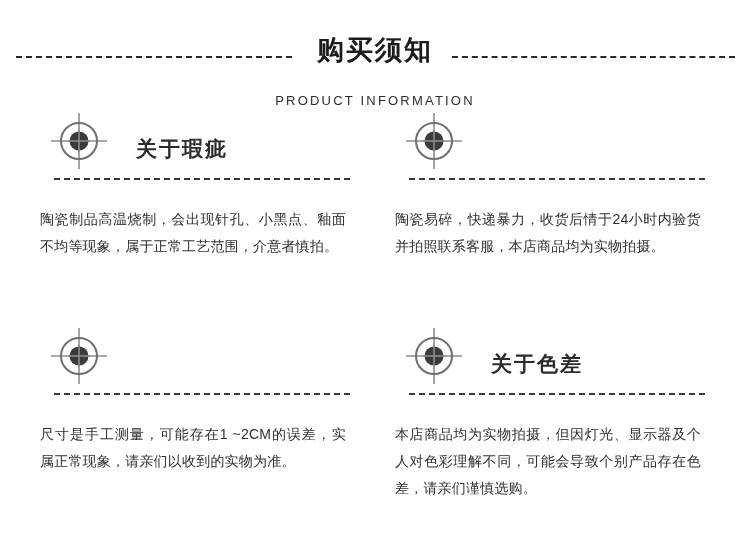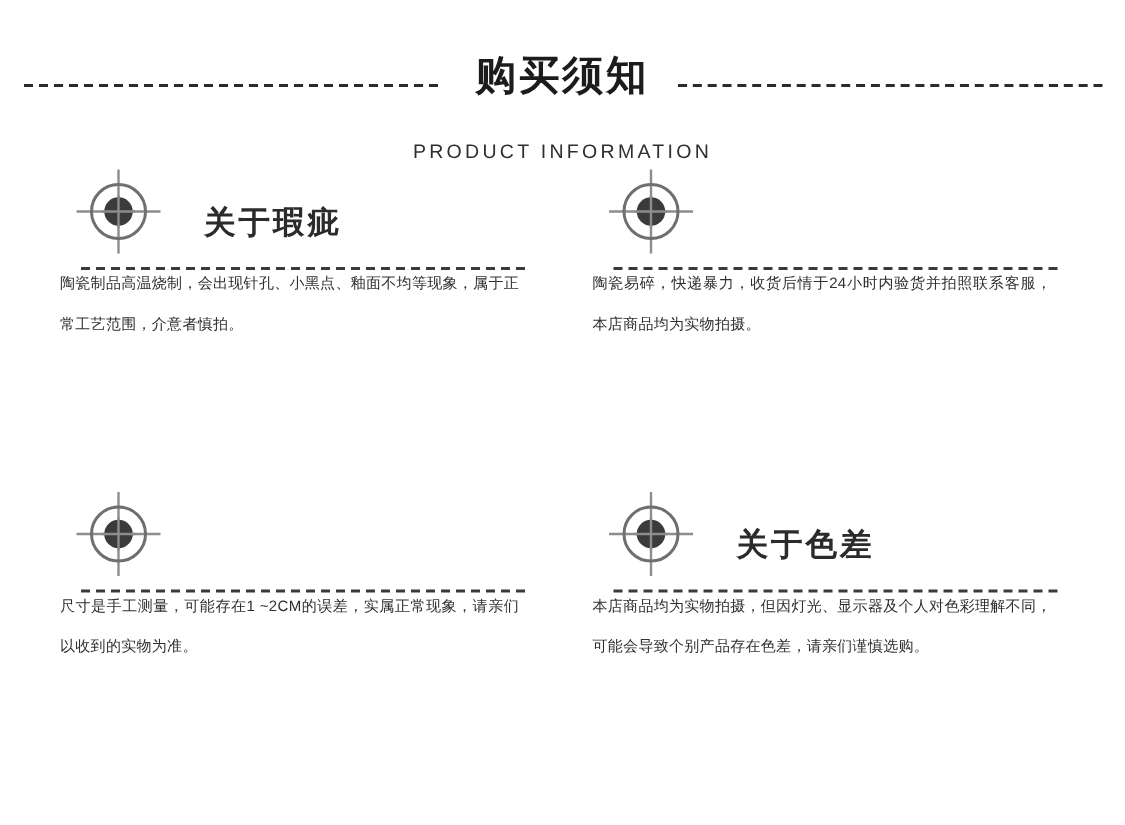--- a/index.html
+++ b/index.html
@@ -120,23 +120,23 @@
     position: absolute;
     left: 14px;
     top: 66px;
     width: 296px;
     height: 0;
     border-top: 2px dashed #3a3a3a;
   }
   .sec-body {
     position: absolute;
     left: 0px;
-    top: 64px;
+    top: 94px;
     width: 306px;
-    font-size: 10px;
+    font-size: 14px;
     line-height: 27px;
     color: #2f2f2f;
     letter-spacing: 0.2px;
     text-align: justify;
   }
 </style>
 </head>
 <body>
 
 <div class="page">

